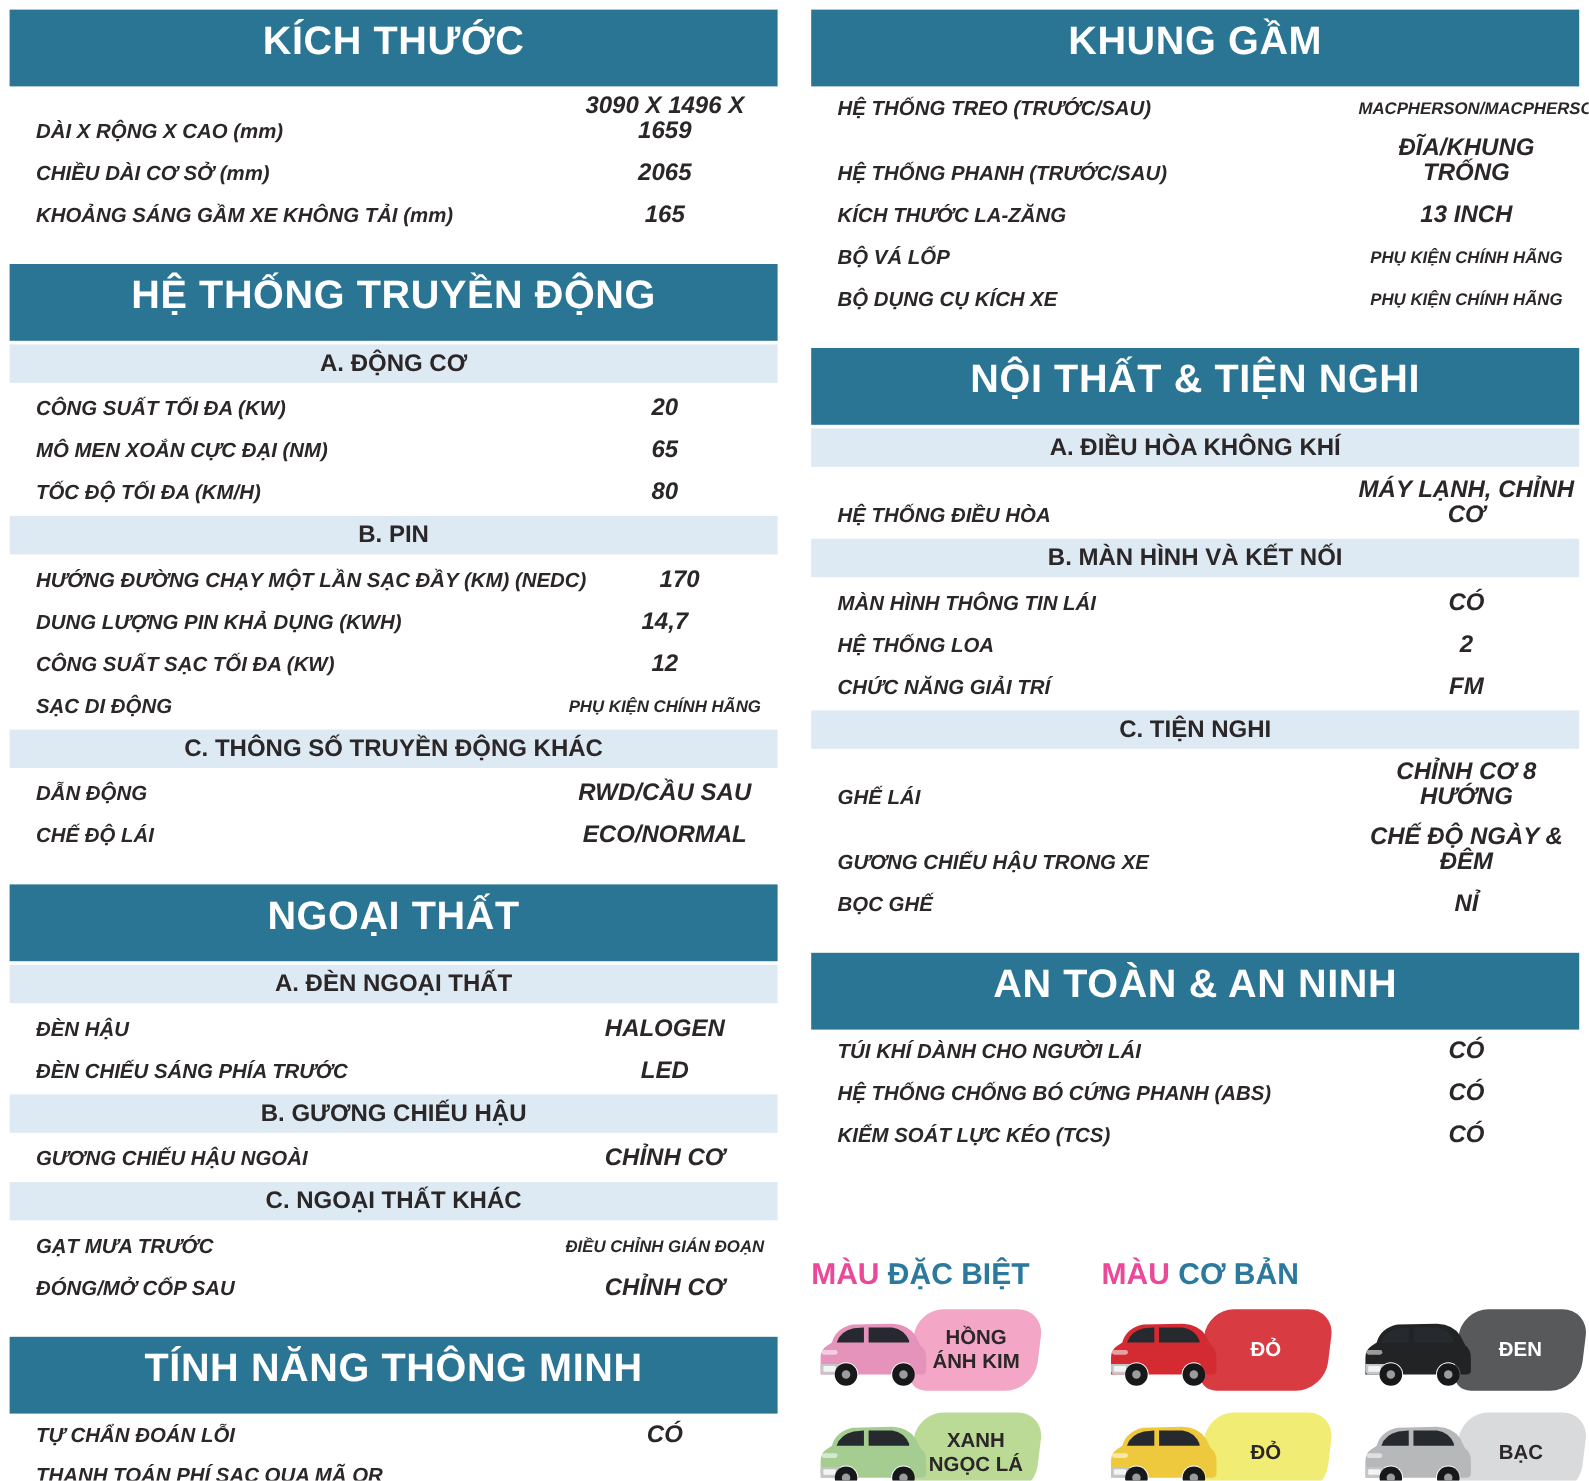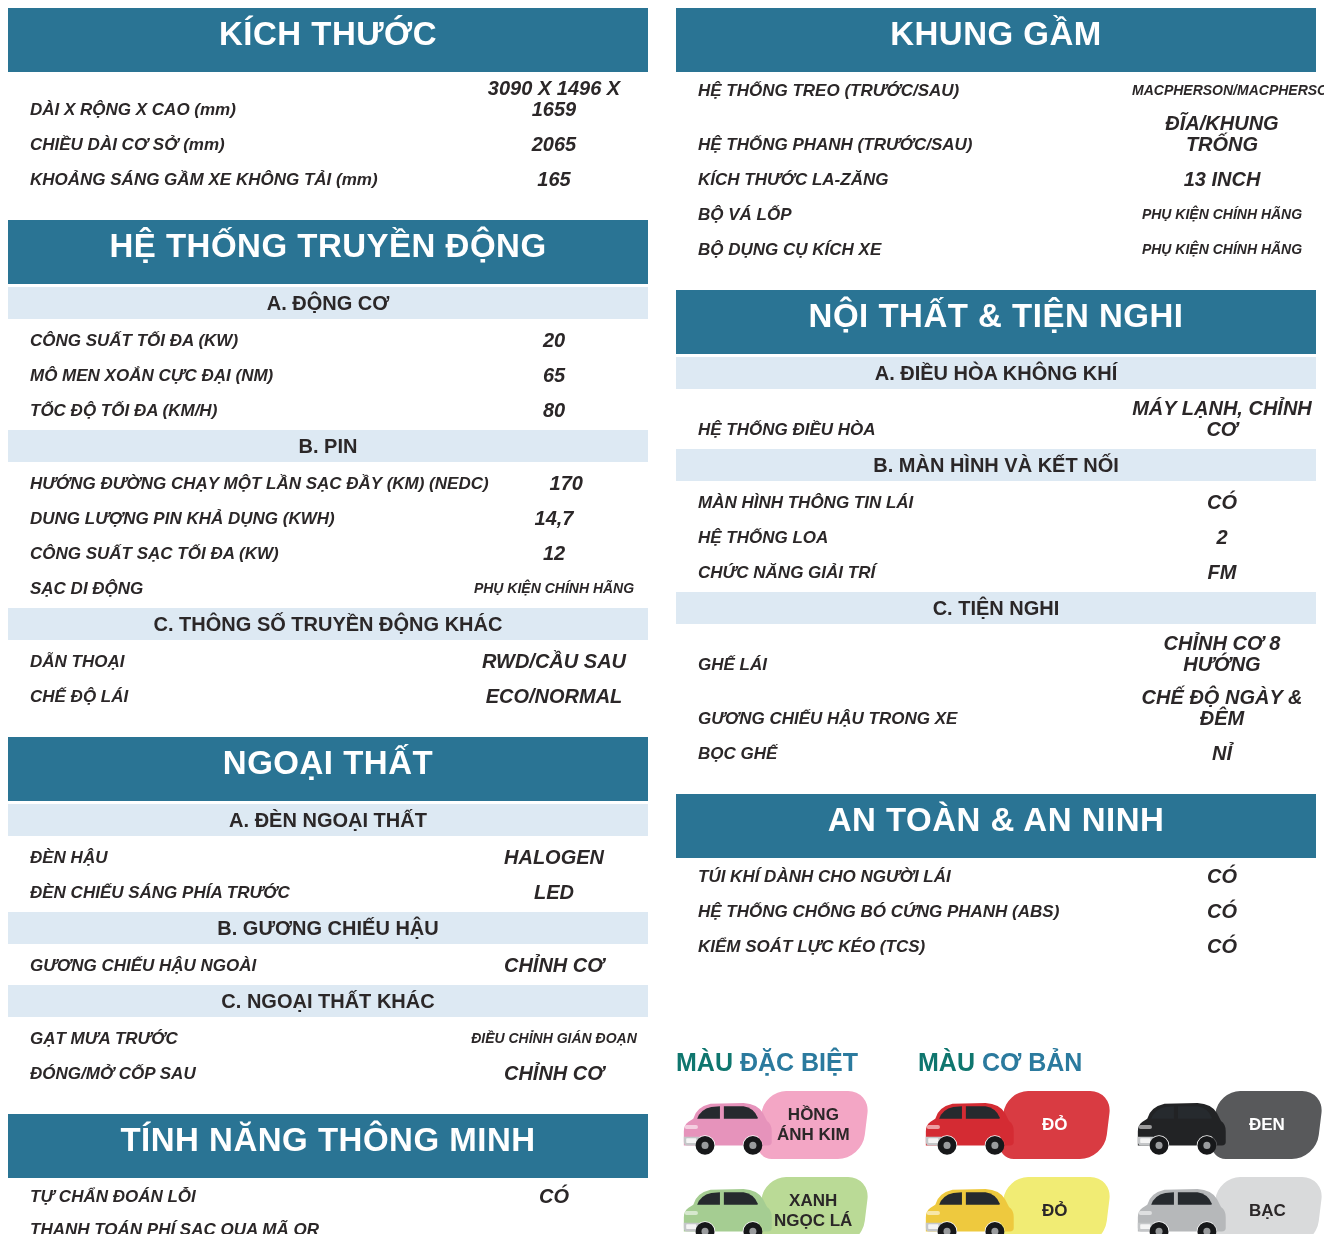--- a/index.html
+++ b/index.html
@@ -31,21 +31,21 @@
     line-height:21px;white-space:pre;
   }
   .row-value{
     width:180px;margin-right:4px;text-align:center;
     font-size:20px;font-weight:bold;line-height:21px;
   }
   .row-value.small{font-size:14px;}
   
   .colors-panel{position:absolute;left:676px;top:1048px;width:644px;display:flex;gap:52px;}
   .color-group .group-title{font-size:25px;font-weight:bold;margin-bottom:12px;white-space:nowrap;}
-  .group-title .t-prefix{color:#0f766e;}
+  .group-title .t-prefix{color:#ec4899;}
   .group-title .t-rest{color:var(--accent-blue);}
   .swatches{display:grid;gap:14px 22px;}
   .group-special .swatches{grid-template-columns:190px;}
   .group-basic .swatches{grid-template-columns:190px 190px;}
   .swatch{display:flex;align-items:center;height:72px;}
   .swatch svg{width:102px;height:70px;flex:none;margin-right:-18px;position:relative;z-index:2;}
   .tag{
     flex:1;height:68px;border-radius:22px 22px 24px 16px;
     transform:skewX(-7deg);
     display:flex;align-items:center;justify-content:center;
@@ -104,21 +104,21 @@
             <div class="row">
               <span class="row-label">CÔNG SUẤT SẠC TỐI ĐA (KW)</span>
               <span class="row-value">12</span>
             </div>
             <div class="row">
               <span class="row-label">SẠC DI ĐỘNG</span>
               <span class="row-value small">PHỤ KIỆN CHÍNH HÃNG</span>
             </div>
             <div class="sub-band">C. THÔNG SỐ TRUYỀN ĐỘNG KHÁC</div>
             <div class="row">
-              <span class="row-label">DẪN THOẠI</span>
+              <span class="row-label">DẪN ĐỘNG</span>
               <span class="row-value">RWD/CẦU SAU</span>
             </div>
             <div class="row">
               <span class="row-label">CHẾ ĐỘ LÁI</span>
               <span class="row-value">ECO/NORMAL</span>
             </div>
           </div>
         </section>
         <section class="section">
           <div class="sec-header">NGOẠI THẤT</div>

